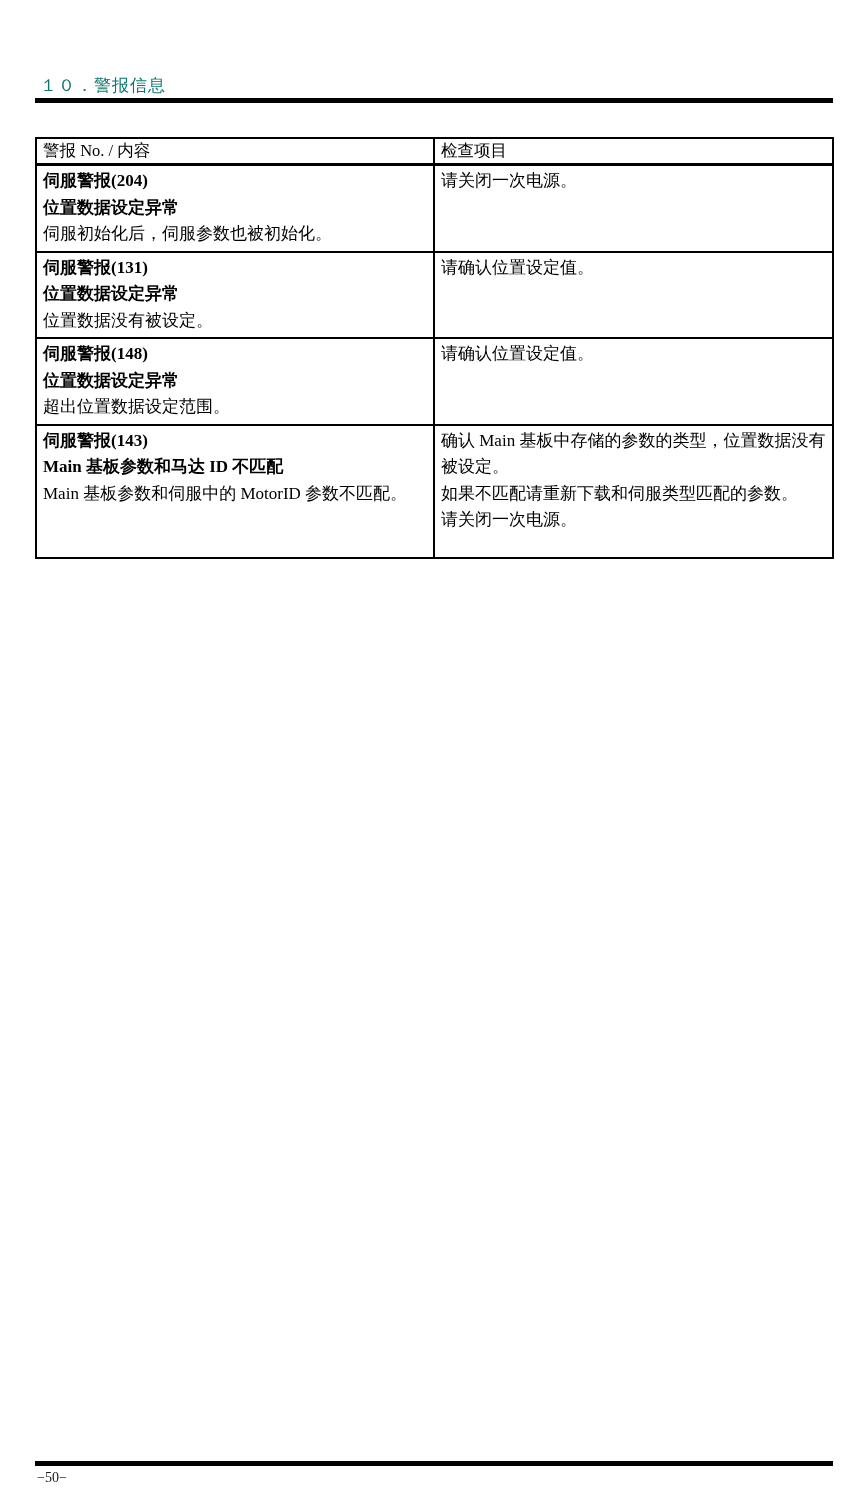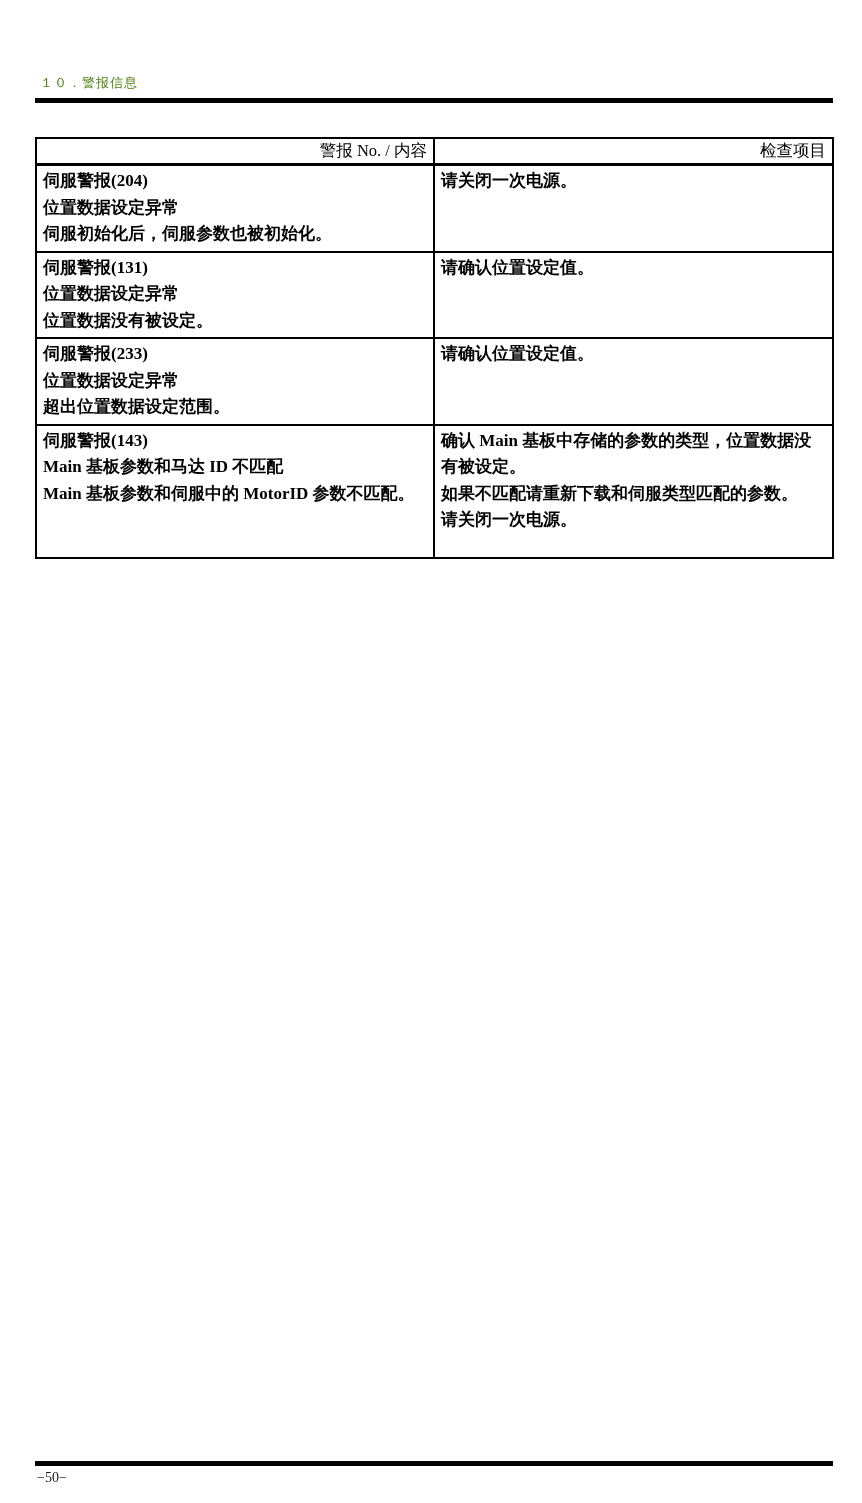--- a/index.html
+++ b/index.html
@@ -13,23 +13,23 @@
     height: 1503px;
     font-family: "Liberation Serif", "DejaVu Serif", serif;
     color: #000000;
   }
 
   
   .page-header-title {
     position: absolute;
     left: 40px;
     top: 74px;
-    font-size: 13px;
+    font-size: 17px;
     letter-spacing: 1px;
-    color: #4d7c0f;
+    color: #0f766e;
     white-space: nowrap;
   }
   .header-rule {
     position: absolute;
     left: 35px;
     top: 98px;
     width: 798px;
     height: 5px;
     background: #000000;
   }
@@ -46,32 +46,31 @@
   }
   table.alarm-table th,
   table.alarm-table td {
     border: 2px solid #000000;
     padding: 2px 6px 3px 6px;
     vertical-align: top;
   }
   table.alarm-table th {
     height: 22px;
     font-weight: normal;
-    text-align: right;
+    text-align: left;
     vertical-align: middle;
     font-size: 16.5px;
     border-bottom-width: 3px;
     padding: 1px 6px;
   }
   table.alarm-table col.col-left  { width: 398px; }
   table.alarm-table col.col-right { width: 399px; }
 
   .cell-line {
     line-height: 26.5px;
-    font-weight: bold;
   }
   .alarm-title,
   .alarm-name {
     font-weight: bold;
   }
   td.row-min-3 { height: 78px; }
   td.row-min-4 { height: 100px; }
   td.row-min-5 { height: 126px; }
 
   
@@ -129,21 +128,21 @@
         <div class="cell-line alarm-name">位置数据设定异常</div>
         <div class="cell-line alarm-desc">位置数据没有被设定。</div>
       </td>
       <td>
         <div class="cell-line">请确认位置设定值。</div>
       </td>
     </tr>
 
     <tr>
       <td class="row-min-3">
-        <div class="cell-line alarm-title">伺服警报(233)</div>
+        <div class="cell-line alarm-title">伺服警报(148)</div>
         <div class="cell-line alarm-name">位置数据设定异常</div>
         <div class="cell-line alarm-desc">超出位置数据设定范围。</div>
       </td>
       <td>
         <div class="cell-line">请确认位置设定值。</div>
       </td>
     </tr>
 
 
     <tr>

